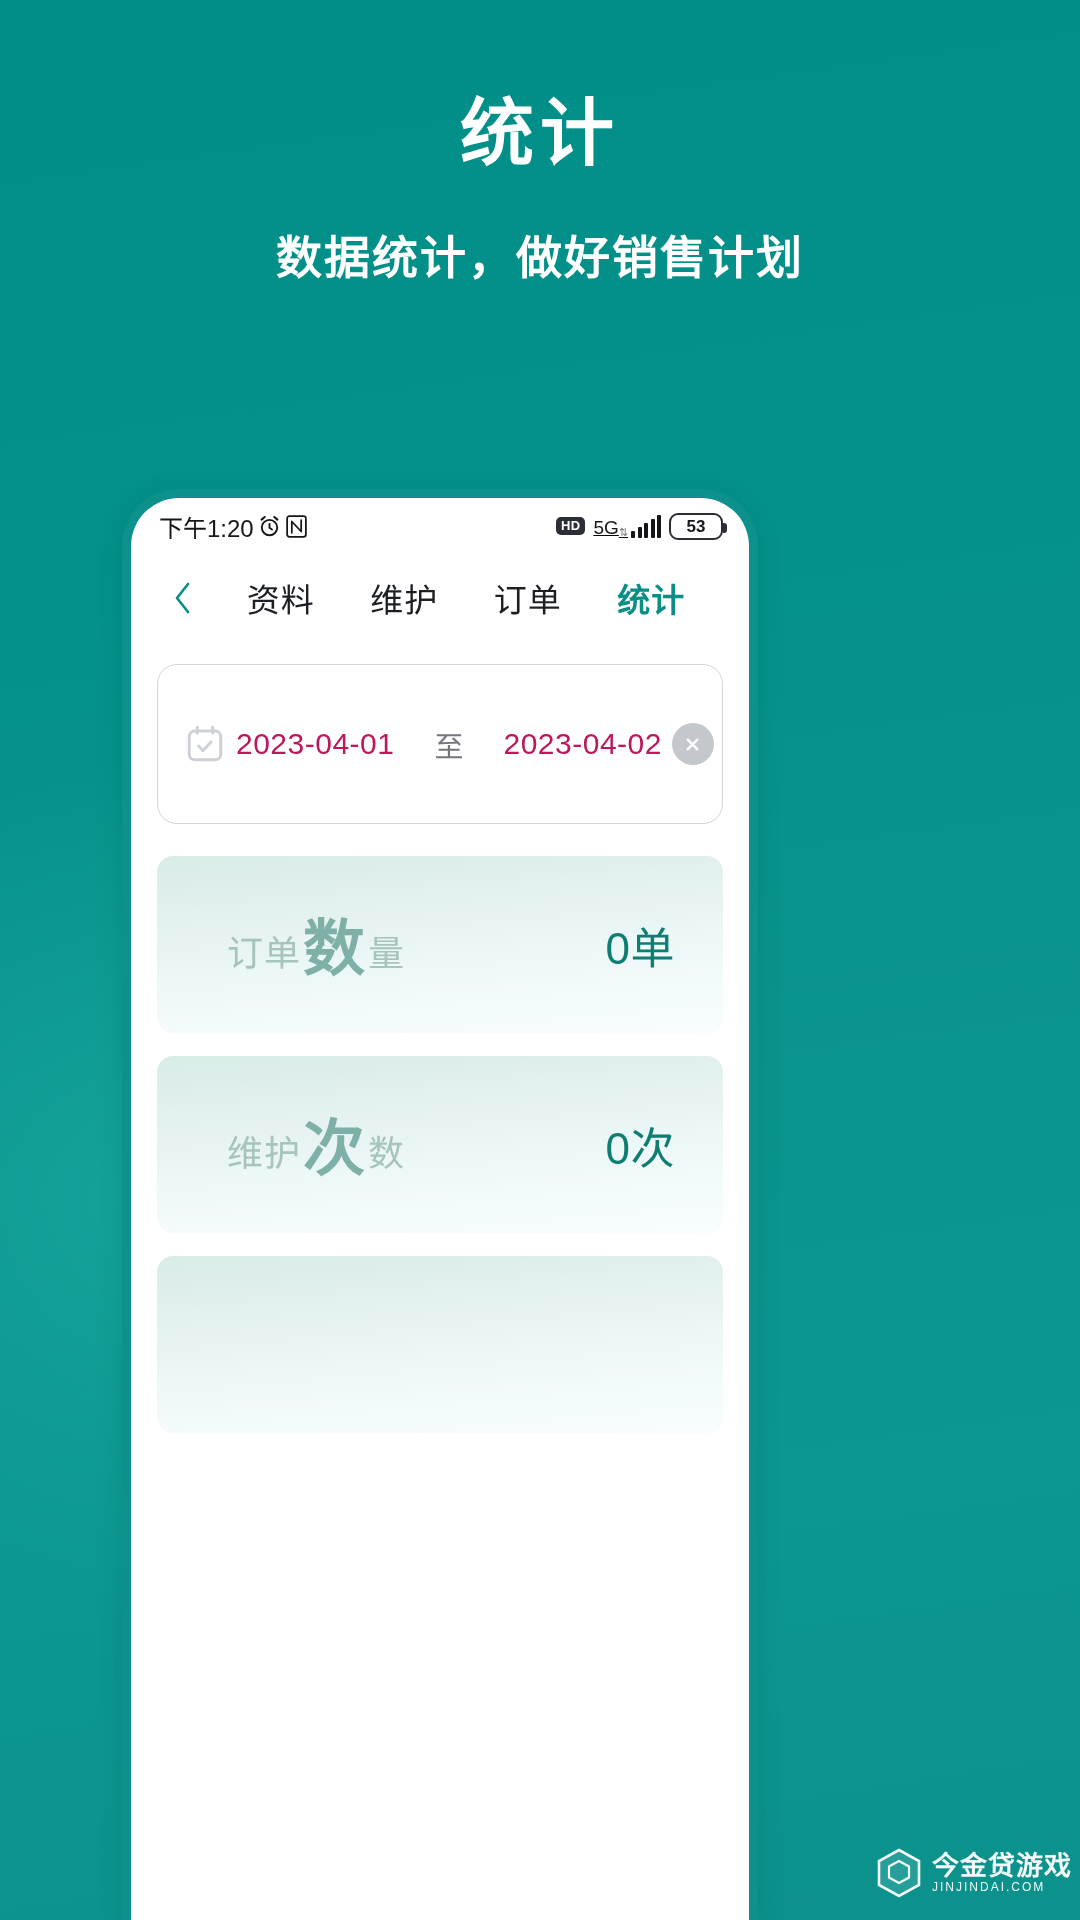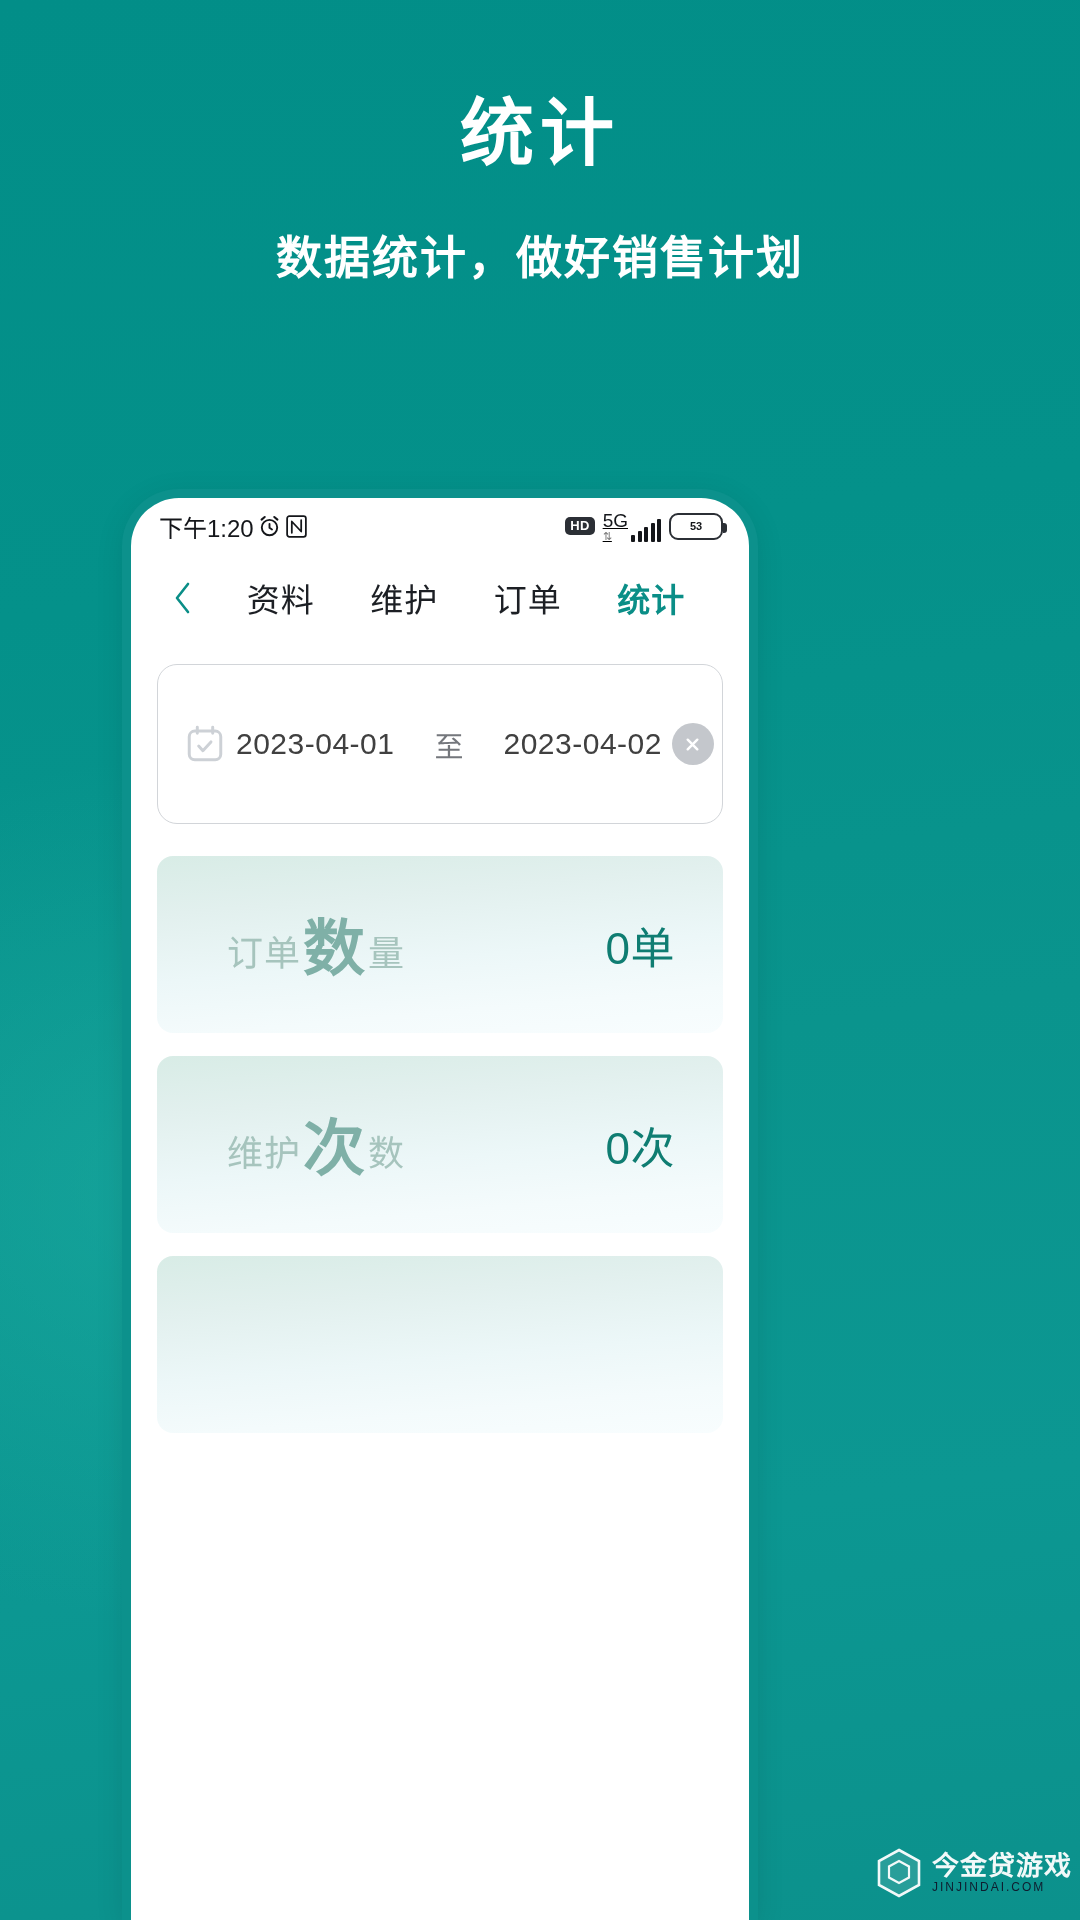--- a/index.html
+++ b/index.html
@@ -71,42 +71,42 @@
   .ico-nfc   { width:23px; height:25px; display:block; }
 
   .hd-badge {
     background:#2b2f35; color:#fff;
     font-size:13px; font-weight:bold;
     border-radius:5px; padding:2px 5px 3px;
     letter-spacing:0.3px; line-height:1;
   }
   .net-group { display:flex; align-items:flex-end; gap:3px; }
   .net-label {
-    display:flex; flex-direction:column; align-items:flex-start; line-height:1;text-decoration:underline;
+    display:flex; flex-direction:row; align-items:flex-end; line-height:1;text-decoration:underline;
   }
   .net-5g { font-size:19px; color:#14161a; font-weight:500; margin-bottom:1px; }
   .net-arrows { font-size:11px; color:#777; line-height:1; }
   .bars { display:flex; align-items:flex-end; gap:2.5px; height:23px; }
   .bars i { display:block; width:4px; background:#14161a; border-radius:1px; }
   .bars i:nth-child(1){ height:7px; }
   .bars i:nth-child(2){ height:11px; }
   .bars i:nth-child(3){ height:15px; }
   .bars i:nth-child(4){ height:19px; }
   .bars i:nth-child(5){ height:23px; }
 
   .battery {
     position:relative; width:54px; height:27px;
     border:2.5px solid #2b2f35; border-radius:9px;
     display:flex; align-items:center; justify-content:center;
   }
   .battery::after {
     content:""; position:absolute; right:-6px; top:8px;
     width:4px; height:10px; background:#2b2f35; border-radius:0 3px 3px 0;
   }
-  .battery span { font-size:11px; font-weight:bold; color:#14161a; line-height:1; }
+  .battery span { font-size:17px; font-weight:bold; color:#14161a; line-height:1; }
 
   
   .tabbar {
     height:88px;
     display:flex; align-items:center;
     padding:0 30px 0 26px;
   }
   .back-btn {
     width:52px; height:52px;
     display:flex; align-items:center; justify-content:center;
@@ -137,21 +137,21 @@
     padding:0 30px 0 26px;
   }
   .cal-icon { width:42px; height:42px; flex:0 0 auto; }
   .cal-icon svg { width:42px; height:42px; display:block; }
   .dr-dates {
     flex:1 1 auto;
     display:flex; align-items:center; justify-content:center;
     gap:40px;
     padding:0 10px;
   }
-  .dr-date { font-size:30px; color:#404040; letter-spacing:0.5px; white-space:nowrap; }
+  .dr-date { font-size:30px; color:#be185d; letter-spacing:0.5px; white-space:nowrap; }
   .dr-sep  { font-size:29px; color:#74777c; }
   .clear-btn {
     width:42px; height:42px; border-radius:50%;
     background:#c4c7cc;
     display:flex; align-items:center; justify-content:center;
     flex:0 0 auto;
   }
   .clear-btn svg { width:21px; height:21px; display:block; }
 
   
@@ -183,21 +183,21 @@
 
   
   .watermark {
     position:absolute; right:8px; bottom:22px;
     display:flex; align-items:center; gap:10px;
     z-index:30; opacity:0.95;
   }
   .wm-logo { width:46px; height:50px; display:block; }
   .wm-text { display:flex; flex-direction:column; line-height:1.12; }
   .wm-name { font-size:27px; font-weight:bold; color:#ffffff; letter-spacing:1px; }
-  .wm-sub  { font-size:12px; color:#0f172a; letter-spacing:2px; }
+  .wm-sub  { font-size:12px; color:#ffffff; letter-spacing:2px; }
 </style>
 </head>
 <body>
 
 <div class="bg"></div>
 
 <div class="promo">
   <div class="promo-title">统计</div>
   <div class="promo-sub">数据统计，做好销售计划</div>
 </div>

